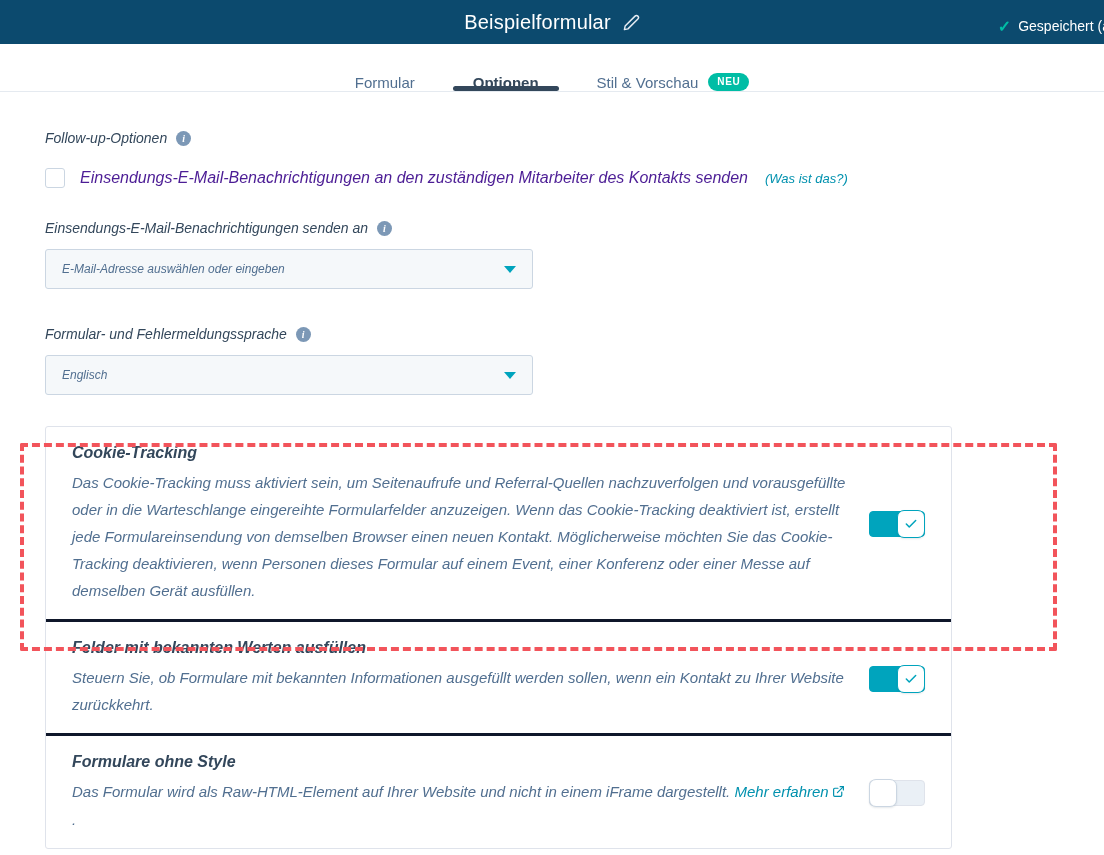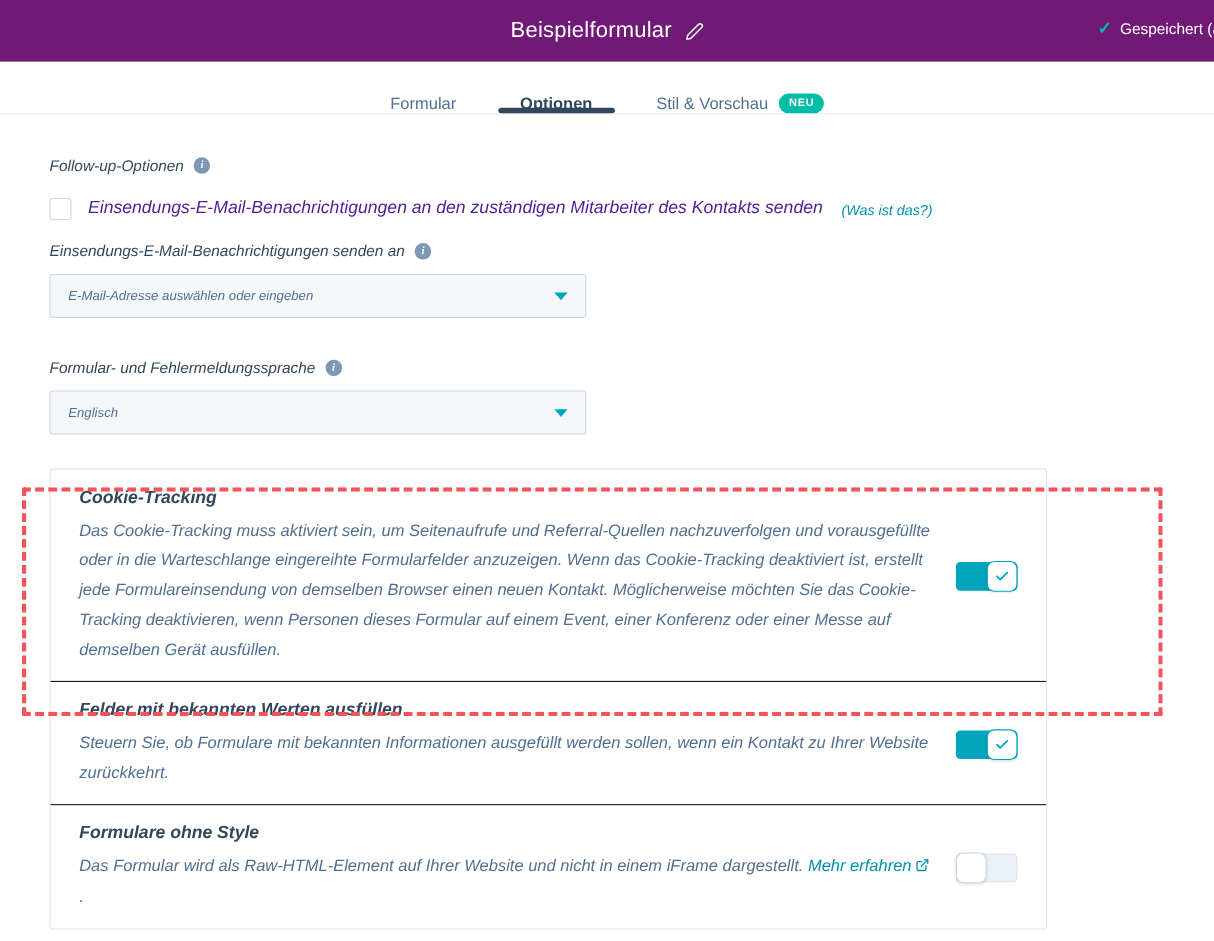--- a/index.html
+++ b/index.html
@@ -1,21 +1,21 @@
 <!DOCTYPE html>
 <html><head>
 <meta charset="utf-8">
 <style>
   * { margin:0; padding:0; box-sizing:border-box; }
   html,body { background:#fff; }
   body { font-family:"Liberation Sans", sans-serif; }
   .page { position:relative; width:1104px; height:855px; background:#fff; overflow:hidden; }
 
   
-  .topbar { height:56px; background:#701a75; display:flex; align-items:center; justify-content:center; position:relative; overflow:hidden; }
+  .topbar { height:44px; background:#0c4a6e; display:flex; align-items:center; justify-content:center; position:relative; overflow:hidden; }
   .topbar-title { color:#fff; font-size:20px; letter-spacing:.2px; display:flex; align-items:center; gap:12px; }
   .pencil-btn { display:inline-flex; cursor:pointer; }
   .save-status { position:absolute; right:-6px; top:0; height:52px; display:flex; align-items:center; gap:7px; color:#fff; font-size:14px; white-space:nowrap; }
   .save-check { color:#00bda5; font-size:16px; font-weight:bold; }
 
   
   .tabbar { height:48px; background:#fff; border-bottom:1px solid #e5eaf0; display:flex; justify-content:center; gap:10px; }
   .tab { display:flex; align-items:flex-end; padding:0 24px; font-size:15px; color:#516f90; position:relative; cursor:pointer; }
   .tab.active { color:#33475b; font-weight:bold; }
   .tab.active::after { content:""; position:absolute; left:4px; right:4px; bottom:0; height:5px; background:#33475b; border-radius:3px; }
@@ -24,30 +24,30 @@
   
   .content { padding:38px 48px 0 45px; position:relative;font-style:italic; }
   .field-label { display:flex; align-items:center; gap:9px; color:#33475b; font-size:14px; }
   .info-icon { width:15px; height:15px; border-radius:50%; background:#7c98b6; color:#fff; font-size:10px; font-weight:bold; display:inline-flex; align-items:center; justify-content:center; cursor:pointer; flex:none; font-family:"Liberation Serif", serif; }
 
   .checkbox-row { margin-top:22px; display:flex; align-items:center; gap:15px; }
   .checkbox { width:20px; height:20px; border:1px solid #cbd6e2; border-radius:3px; background:#fff; flex:none; cursor:pointer; }
   .checkbox-label { font-size:16px; color:#4c1d95; }
   .help-link { font-size:13px; color:#0091ae; margin-left:2px; cursor:pointer; white-space:nowrap; }
 
-  .select-group-1 { margin-top:20px; }
+  .select-group-1 { margin-top:32px; }
   .select-group-2 { margin-top:37px; }
   .select { margin-top:13px; width:488px; height:40px; border:1px solid #cbd6e2; border-radius:3px; background:#f5f8fa; display:flex; align-items:center; padding:0 16px; font-size:12px; color:#516f90; cursor:pointer; }
   .select-value { flex:1; overflow:hidden; white-space:nowrap; }
   .caret { width:0; height:0; border-left:6px solid transparent; border-right:6px solid transparent; border-top:7px solid #00a4bd; flex:none; margin-left:10px; }
 
   
   .options-card { margin-top:31px; width:907px; border:1px solid #dfe3eb; border-radius:3px; background:#fff; }
   .opt-section { display:flex; align-items:center; gap:20px; padding:17px 26px 15px 26px; }
-  .opt-section + .opt-section { border-top:1px solid #0f172a;justify-content:center; }
+  .opt-section + .opt-section { border-top:3px solid #0f172a;justify-content:center; }
   .opt-text { flex:1; }
   .opt-title { font-size:16px; font-weight:bold; color:#33475b; margin-bottom:7px; }
   .opt-desc { font-size:15px; color:#516f90; line-height:27px; }
   .opt-desc.w-cookie { max-width:782px; }
   .opt-desc.w-prefill { max-width:790px; }
   .link { color:#0091ae; cursor:pointer; text-decoration:none; }
   .ext-icon { display:inline-block; vertical-align:-1px; margin-left:3px; cursor:pointer; }
 
   
   .toggle { position:relative; width:56px; height:28px; flex:none; cursor:pointer; }

